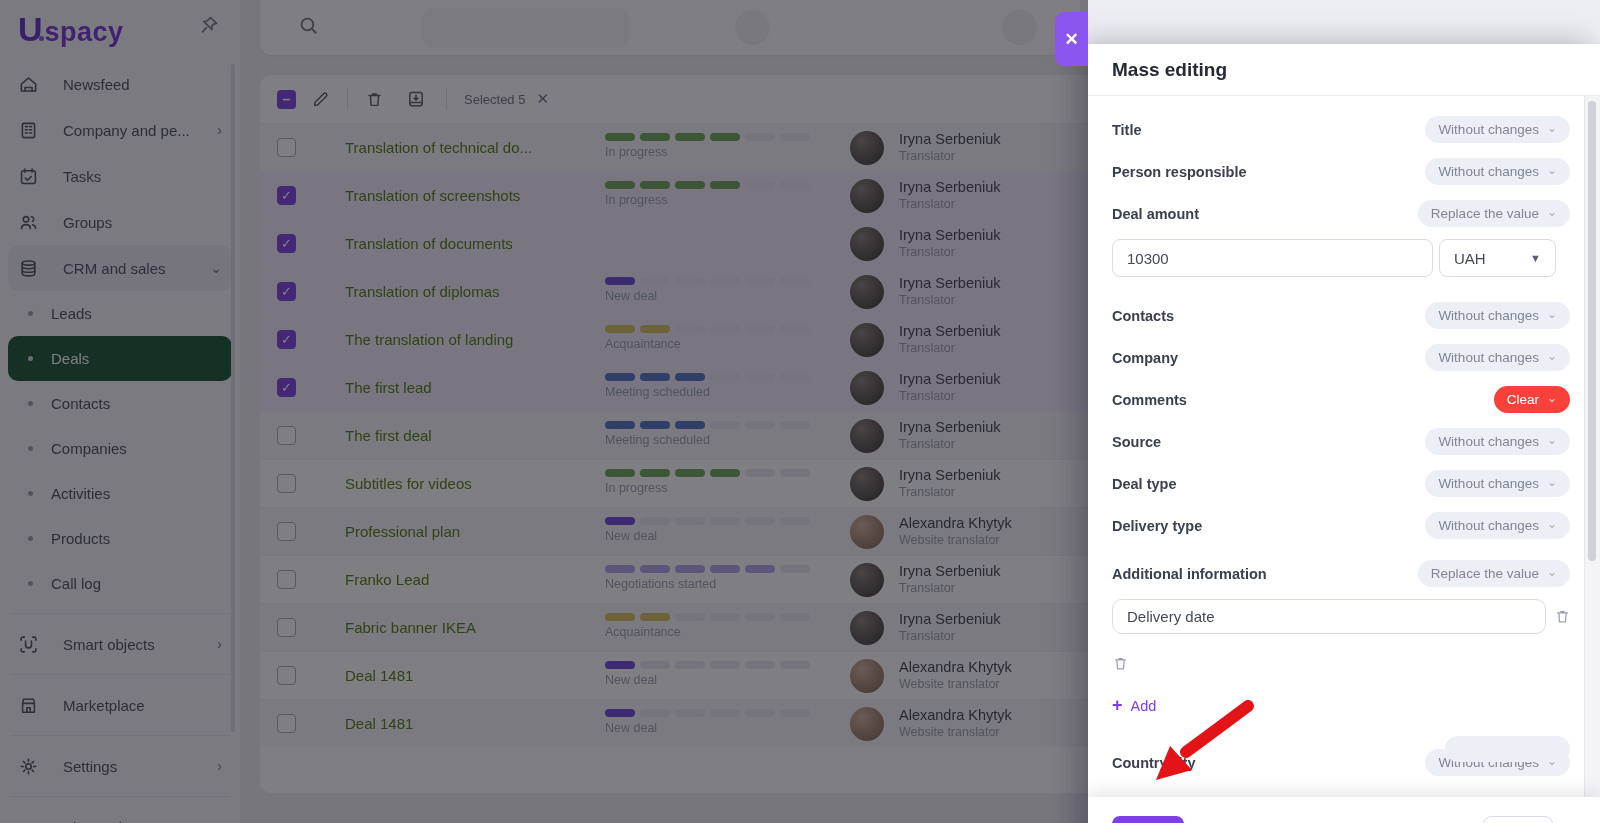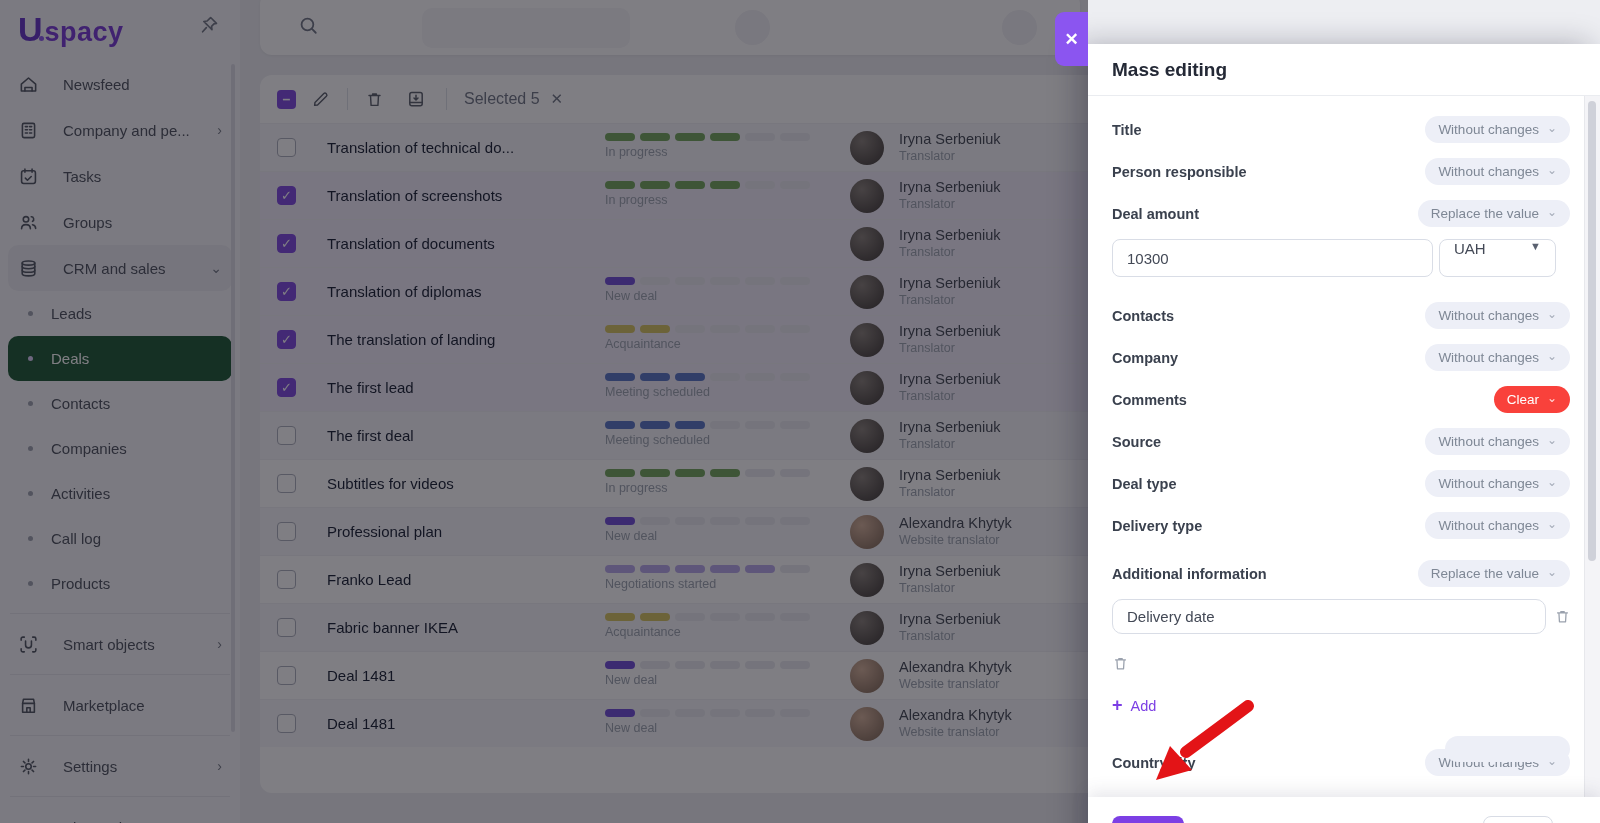--- a/index.html
+++ b/index.html
@@ -30,29 +30,29 @@
   .hcard { position:absolute; left:260px; top:-8px; width:820px; height:63px; background:#FFFFFF; border-radius:12px; box-shadow:0 1px 3px rgba(0,0,0,.06); }
   .hsearch { position:absolute; left:38px; top:23px; width:21px; height:21px; color:#6B7280; }
   .ghost-chip { position:absolute; left:162px; top:16px; width:208px; height:40px; border-radius:10px; background:#F6F6F9; }
   .ghost-circ { position:absolute; top:18px; width:35px; height:35px; border-radius:50%; background:#F1F1F5; }
 
   .tcard { position:absolute; left:260px; top:75px; width:828px; height:718px; background:#FFFFFF; border-radius:12px 0 0 12px; }
   .toolbar { position:absolute; left:17px; top:10px; height:28px; display:flex; align-items:center; }
   .tb-cb { width:19px; height:19px; border-radius:4px; background:#7B44E0; color:#fff; display:flex; align-items:center; justify-content:center; font-size:14px; font-weight:700; }
   .tb-icon { width:19px; height:19px; color:#555B66; }
   .tb-div { width:1px; height:22px; background:#DCDFE6; }
-  .tb-sel { font-size:16px; color:#6B7280; }
+  .tb-sel { font-size:13px; color:#6B7280; }
   .tb-x { font-size:15px; color:#6B7280; }
   .rows { position:absolute; left:0; top:48px; width:828px; }
   .trow { position:relative; height:48px; border-top:1px solid #F0F0F4; background:#fff; }
   .trow.stripe { background:#F7F7FA; }
   .trow.sel { background:#F2EEFB; }
   .rcb { position:absolute; left:17px; top:14px; width:19px; height:19px; border-radius:4px; border:1.6px solid #A9ADBA; background:#fff; }
   .rcb.on { background:#7B44E0; border-color:#7B44E0; color:#fff; font-size:13px; display:flex; align-items:center; justify-content:center; }
-  .rname { position:absolute; left:67px; top:15px; width:250px; font-size:15px; color:#0f172a; white-space:nowrap; overflow:hidden; }
+  .rname { position:absolute; left:85px; top:15px; width:250px; font-size:15px; color:#4d7c0f; white-space:nowrap; overflow:hidden; }
   .stg { position:absolute; left:345px; top:9px; width:230px; }
   .stg-bars { display:flex; gap:5px; }
   .stg-seg { width:30px; height:8px; border-radius:4px; background:#E8E9EF; }
   .stg-lbl { margin-top:4px; font-size:12.5px; color:#9AA2AE; }
   .rav { position:absolute; left:590px; top:7px; width:34px; height:34px; border-radius:50%; }
   .rav.iryna { background:radial-gradient(circle at 35% 30%, #847C74, #4A443F 75%); }
   .rav.alex { background:radial-gradient(circle at 35% 30%, #D4B096, #8F7460 75%); }
   .rperson { position:absolute; left:639px; top:7px; }
   .rpname { font-size:14.5px; color:#3D434F; }
   .rprole { font-size:12.5px; color:#9AA2AE; margin-top:2px; }
@@ -65,21 +65,21 @@
   .p-head { height:52px; display:flex; align-items:center; padding:0 24px; border-bottom:1px solid #EAECF0; font-size:19px; font-weight:700; color:#242936; }
   .p-body { position:absolute; left:0; top:52px; right:16px; bottom:70px; overflow:hidden; }
   .prow { display:flex; align-items:center; justify-content:space-between; padding:0 14px 0 24px; height:27px; }
   .plabel { font-size:14.5px; font-weight:600; color:#3A414E; }
   .pill { height:27px; display:inline-flex; align-items:center; gap:8px; padding:0 13px; border-radius:14px; background:#EDEFF7; font-size:13.5px; color:#7E8795; }
   .pill .pchev { font-size:12px; color:#A6ADBA; margin-top:-4px; }
   .pill.danger { background:#F9413B; color:#FFFFFF; }
   .pill.danger .pchev { color:#FFD9D8; }
   .amt-row { display:flex; align-items:flex-start; padding:0 1px 0 24px; margin-top:12px; height:38px; gap:6px; }
   .amt-input { width:321px; height:38px; border:1px solid #D9DDE6; border-radius:8px; padding:0 14px; font-size:15px; color:#434956; font-family:Liberation Sans, sans-serif; outline:none; background:#fff; }
-  .cur-box { width:117px; height:38px; border:1px solid #D9DDE6; border-radius:8px; display:flex; align-items:flex-start; padding:0 14px; font-size:15px; color:#434956; }
+  .cur-box { width:117px; height:38px; border:1px solid #D9DDE6; border-radius:8px; display:flex; align-items:center; padding:0 14px; font-size:15px; color:#434956; }
   .cur-box .caret { margin-left:auto; font-size:11px; color:#5A6170; }
   .ai-row { display:flex; align-items:center; padding:0 13px 0 24px; margin-top:12px; height:35px; gap:8px; }
   .ai-input { flex:1; height:35px; border:1px solid #D9DDE6; border-radius:10px; padding:0 14px; font-size:15px; color:#434956; font-family:"Liberation Sans", sans-serif; outline:none; background:#fff; }
   .ai-trash { width:17px; height:17px; color:#9AA1AD; flex:0 0 17px; }
   .add-row { display:flex; align-items:center; gap:8px; margin:12px 0 0 24px; height:26px; color:#7C3FE4; font-size:14.5px; }
   .add-plus { font-size:18px; font-weight:600; margin-top:-2px; }
   .sliver { position:absolute; right:30px; top:692px; width:125px; height:26px; border-radius:13px; background:#EDEFF7; }
   .p-scroll { position:absolute; right:0; top:52px; width:16px; height:771px; background:#F4F4F7; border-left:1px solid #E7E8EC; z-index:2; }
   .p-thumb { position:absolute; left:3px; top:5px; width:8px; height:460px; border-radius:4px; background:#CFD1D9; }
   .p-foot { position:absolute; left:0; right:0; top:753px; height:70px; background:#FFFFFF; box-shadow:0 -5px 16px rgba(70,70,100,.13); display:flex; align-items:flex-start; padding:19px 47px 0 24px; z-index:5; }
@@ -161,25 +161,25 @@
         <div class="nav-sub">
           <span class="dot"></span>
           <span>Companies</span>
         </div>
         <div class="nav-sub">
           <span class="dot"></span>
           <span>Activities</span>
         </div>
         <div class="nav-sub">
           <span class="dot"></span>
-          <span>Call log</span>
+          <span>Products</span>
         </div>
         <div class="nav-sub">
           <span class="dot"></span>
-          <span>Products</span>
+          <span>Call log</span>
         </div>
         <div class="nav-div"></div>
         <div class="nav-item">
           <span class="nicon"><svg class="stroked" viewBox="0 0 20 20">
               <path d="M3 6V4.6A1.6 1.6 0 014.6 3H6M14 3h1.4A1.6 1.6 0 0117 4.6V6M17 14v1.4a1.6 1.6 0 01-1.6 1.6H14M6 17H4.6A1.6 1.6 0 013 15.4V14"></path>
               <path d="M7.2 6.6v3.8a2.8 2.8 0 005.6 0V6.6"></path>
             </svg></span>
           <span>Smart objects</span>
           <span class="chev">›</span>
         </div>

